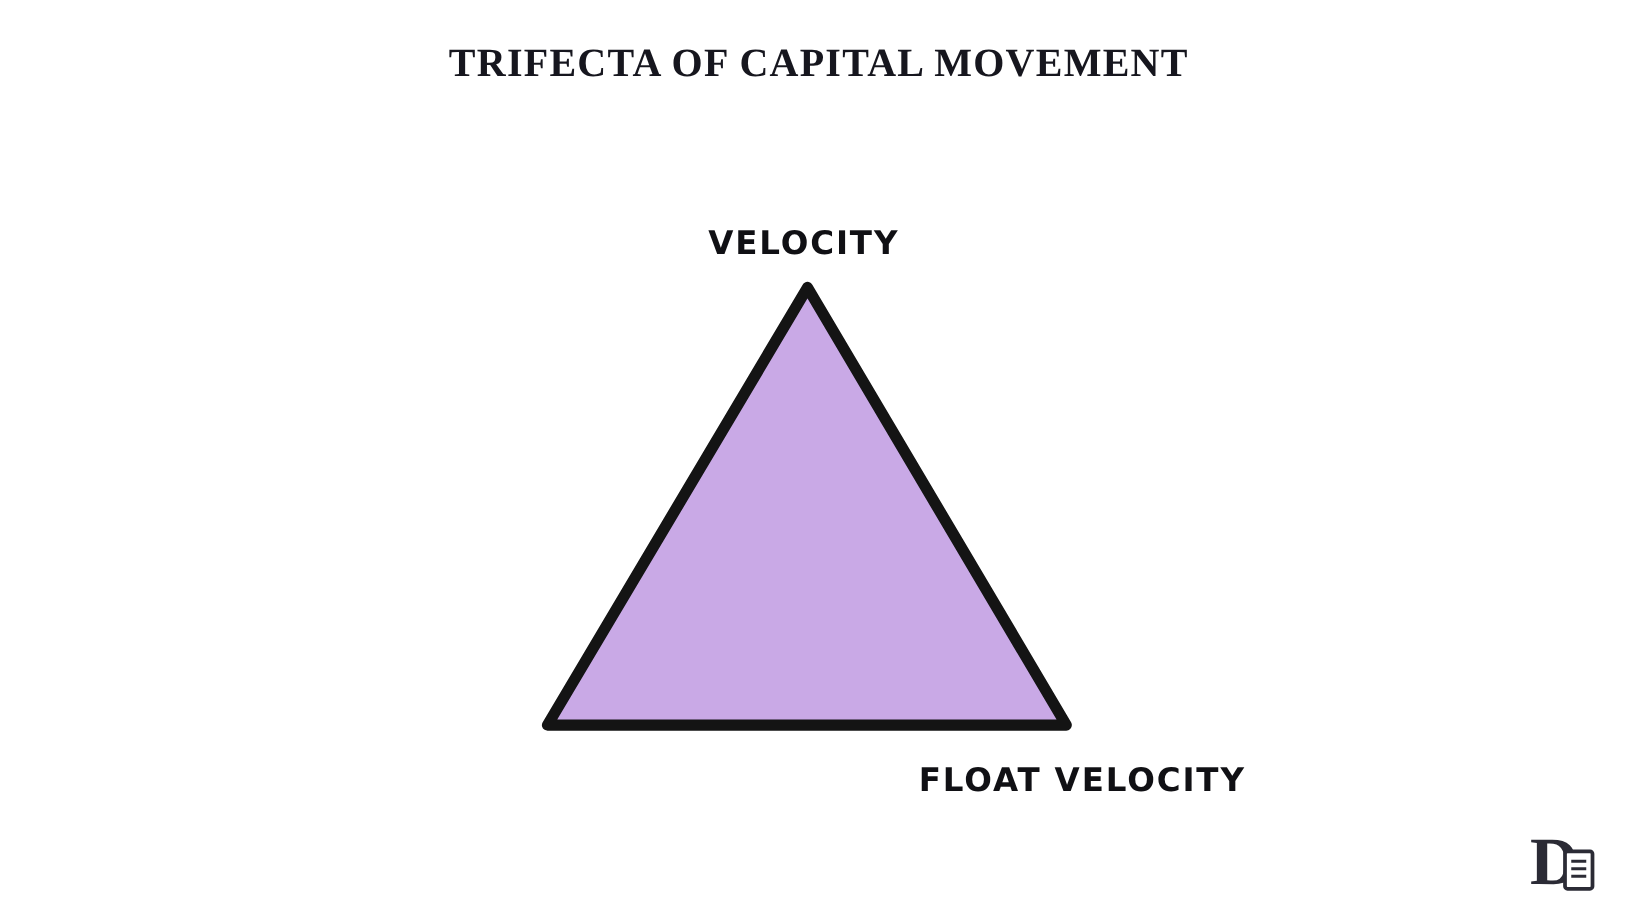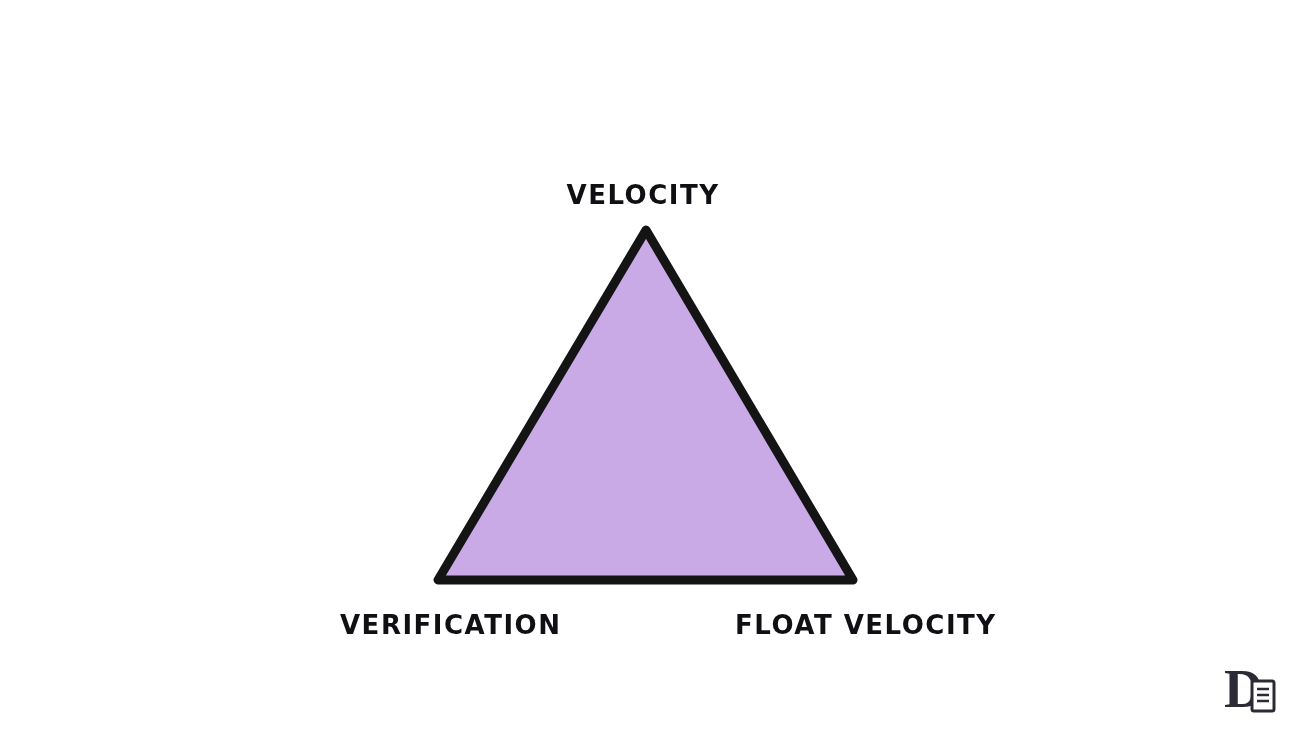--- a/index.html
+++ b/index.html
@@ -75,28 +75,28 @@
     left: 1218px;
     width: 70px;
     height: 70px;
   }
 </style>
 </head>
 <body>
 
 <div class="canvas">
 
+  <div class="page-title">TRIFECTA OF CAPITAL MOVEMENT</div>
 
   <div class="tri-label label-velocity">VELOCITY</div>
 
   <svg class="triangle-svg" viewBox="0 0 440 375" xmlns="http://www.w3.org/2000/svg">
     <polygon points="221,12 13,362 428,362" stroke="#141414" stroke-width="9" stroke-linejoin="round" stroke-linecap="round" fill="#c9a9e6"></polygon>
   </svg>
 
-  <div class="tri-label label-verification">VERIFICATION</div>
 
   <div class="tri-label label-float-margins">FLOAT VELOCITY</div>
 
   <svg class="brand-logo" viewBox="0 0 70 70" xmlns="http://www.w3.org/2000/svg">
 
     <text x="6" y="52" font-family="Liberation Serif, DejaVu Serif, serif" font-weight="700" font-size="54" fill="#2b2b35">D</text>
     <g>
       <rect x="34" y="26" width="22" height="30" rx="2" fill="#ffffff" stroke="#2b2b35" stroke-width="3"></rect>
       <line x1="39" y1="34" x2="51" y2="34" stroke="#2b2b35" stroke-width="2.5"></line>
       <line x1="39" y1="40" x2="51" y2="40" stroke="#2b2b35" stroke-width="2.5"></line>

